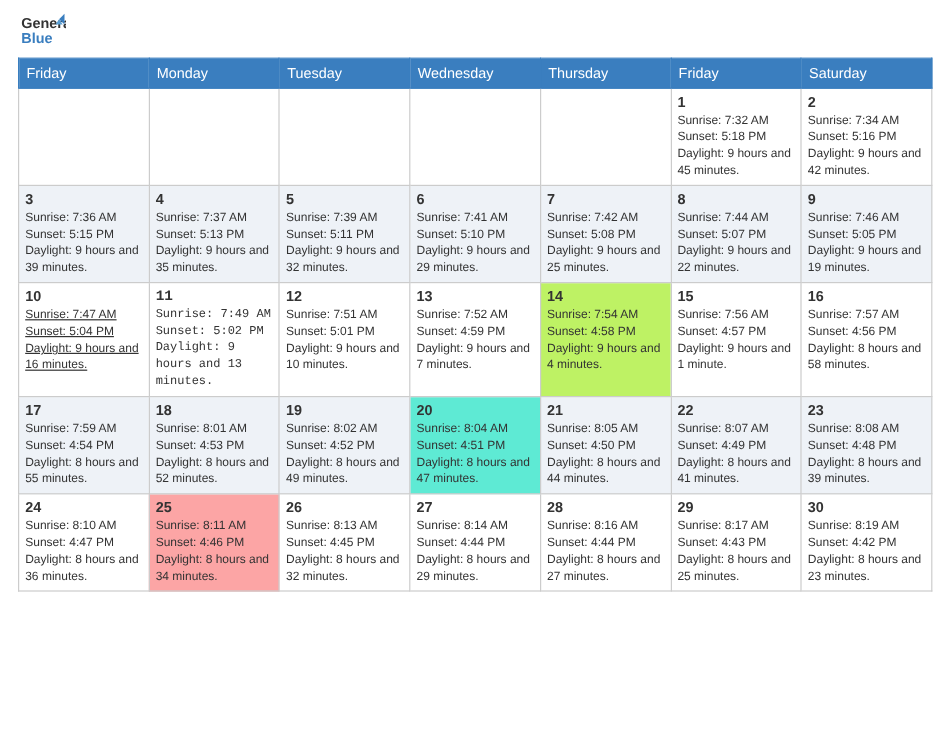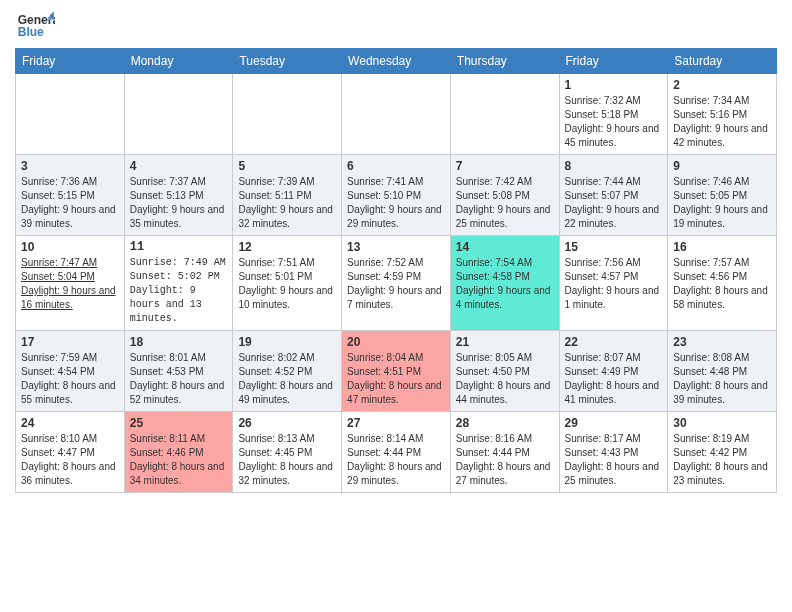--- a/index.html
+++ b/index.html
@@ -134,21 +134,21 @@
             <div class="day-info" style="white-space: pre-line;">Sunrise: 7:51 AM
 Sunset: 5:01 PM
 Daylight: 9 hours and 10 minutes.</div>
           </td>
           <td style="background-color: rgb(255, 255, 255);">
             <span class="day-num">13</span>
             <div class="day-info" style="white-space: pre-line;">Sunrise: 7:52 AM
 Sunset: 4:59 PM
 Daylight: 9 hours and 7 minutes.</div>
           </td>
-          <td style="background-color: #5eead4;">
+          <td style="background-color: #bef264;">
             <span class="day-num">14</span>
             <div class="day-info" style="white-space: pre-line;">Sunrise: 7:54 AM
 Sunset: 4:58 PM
 Daylight: 9 hours and 4 minutes.</div>
           </td>
           <td style="background-color: rgb(255, 255, 255);">
             <span class="day-num">15</span>
             <div class="day-info" style="white-space: pre-line;">Sunrise: 7:56 AM
 Sunset: 4:57 PM
 Daylight: 9 hours and 1 minute.</div>
@@ -172,21 +172,21 @@
             <div class="day-info" style="white-space: pre-line;">Sunrise: 8:01 AM
 Sunset: 4:53 PM
 Daylight: 8 hours and 52 minutes.</div>
           </td>
           <td style="background-color: rgb(238, 242, 247);">
             <span class="day-num">19</span>
             <div class="day-info" style="white-space: pre-line;">Sunrise: 8:02 AM
 Sunset: 4:52 PM
 Daylight: 8 hours and 49 minutes.</div>
           </td>
-          <td style="background-color: #fca5a5; margin-left: 25px;">
+          <td style="background-color: #5eead4; margin-left: 25px;">
             <span class="day-num">20</span>
             <div class="day-info" style="white-space: pre-line;">Sunrise: 8:04 AM
 Sunset: 4:51 PM
 Daylight: 8 hours and 47 minutes.</div>
           </td>
           <td style="background-color: rgb(238, 242, 247);">
             <span class="day-num">21</span>
             <div class="day-info" style="white-space: pre-line;">Sunrise: 8:05 AM
 Sunset: 4:50 PM
 Daylight: 8 hours and 44 minutes.</div>

